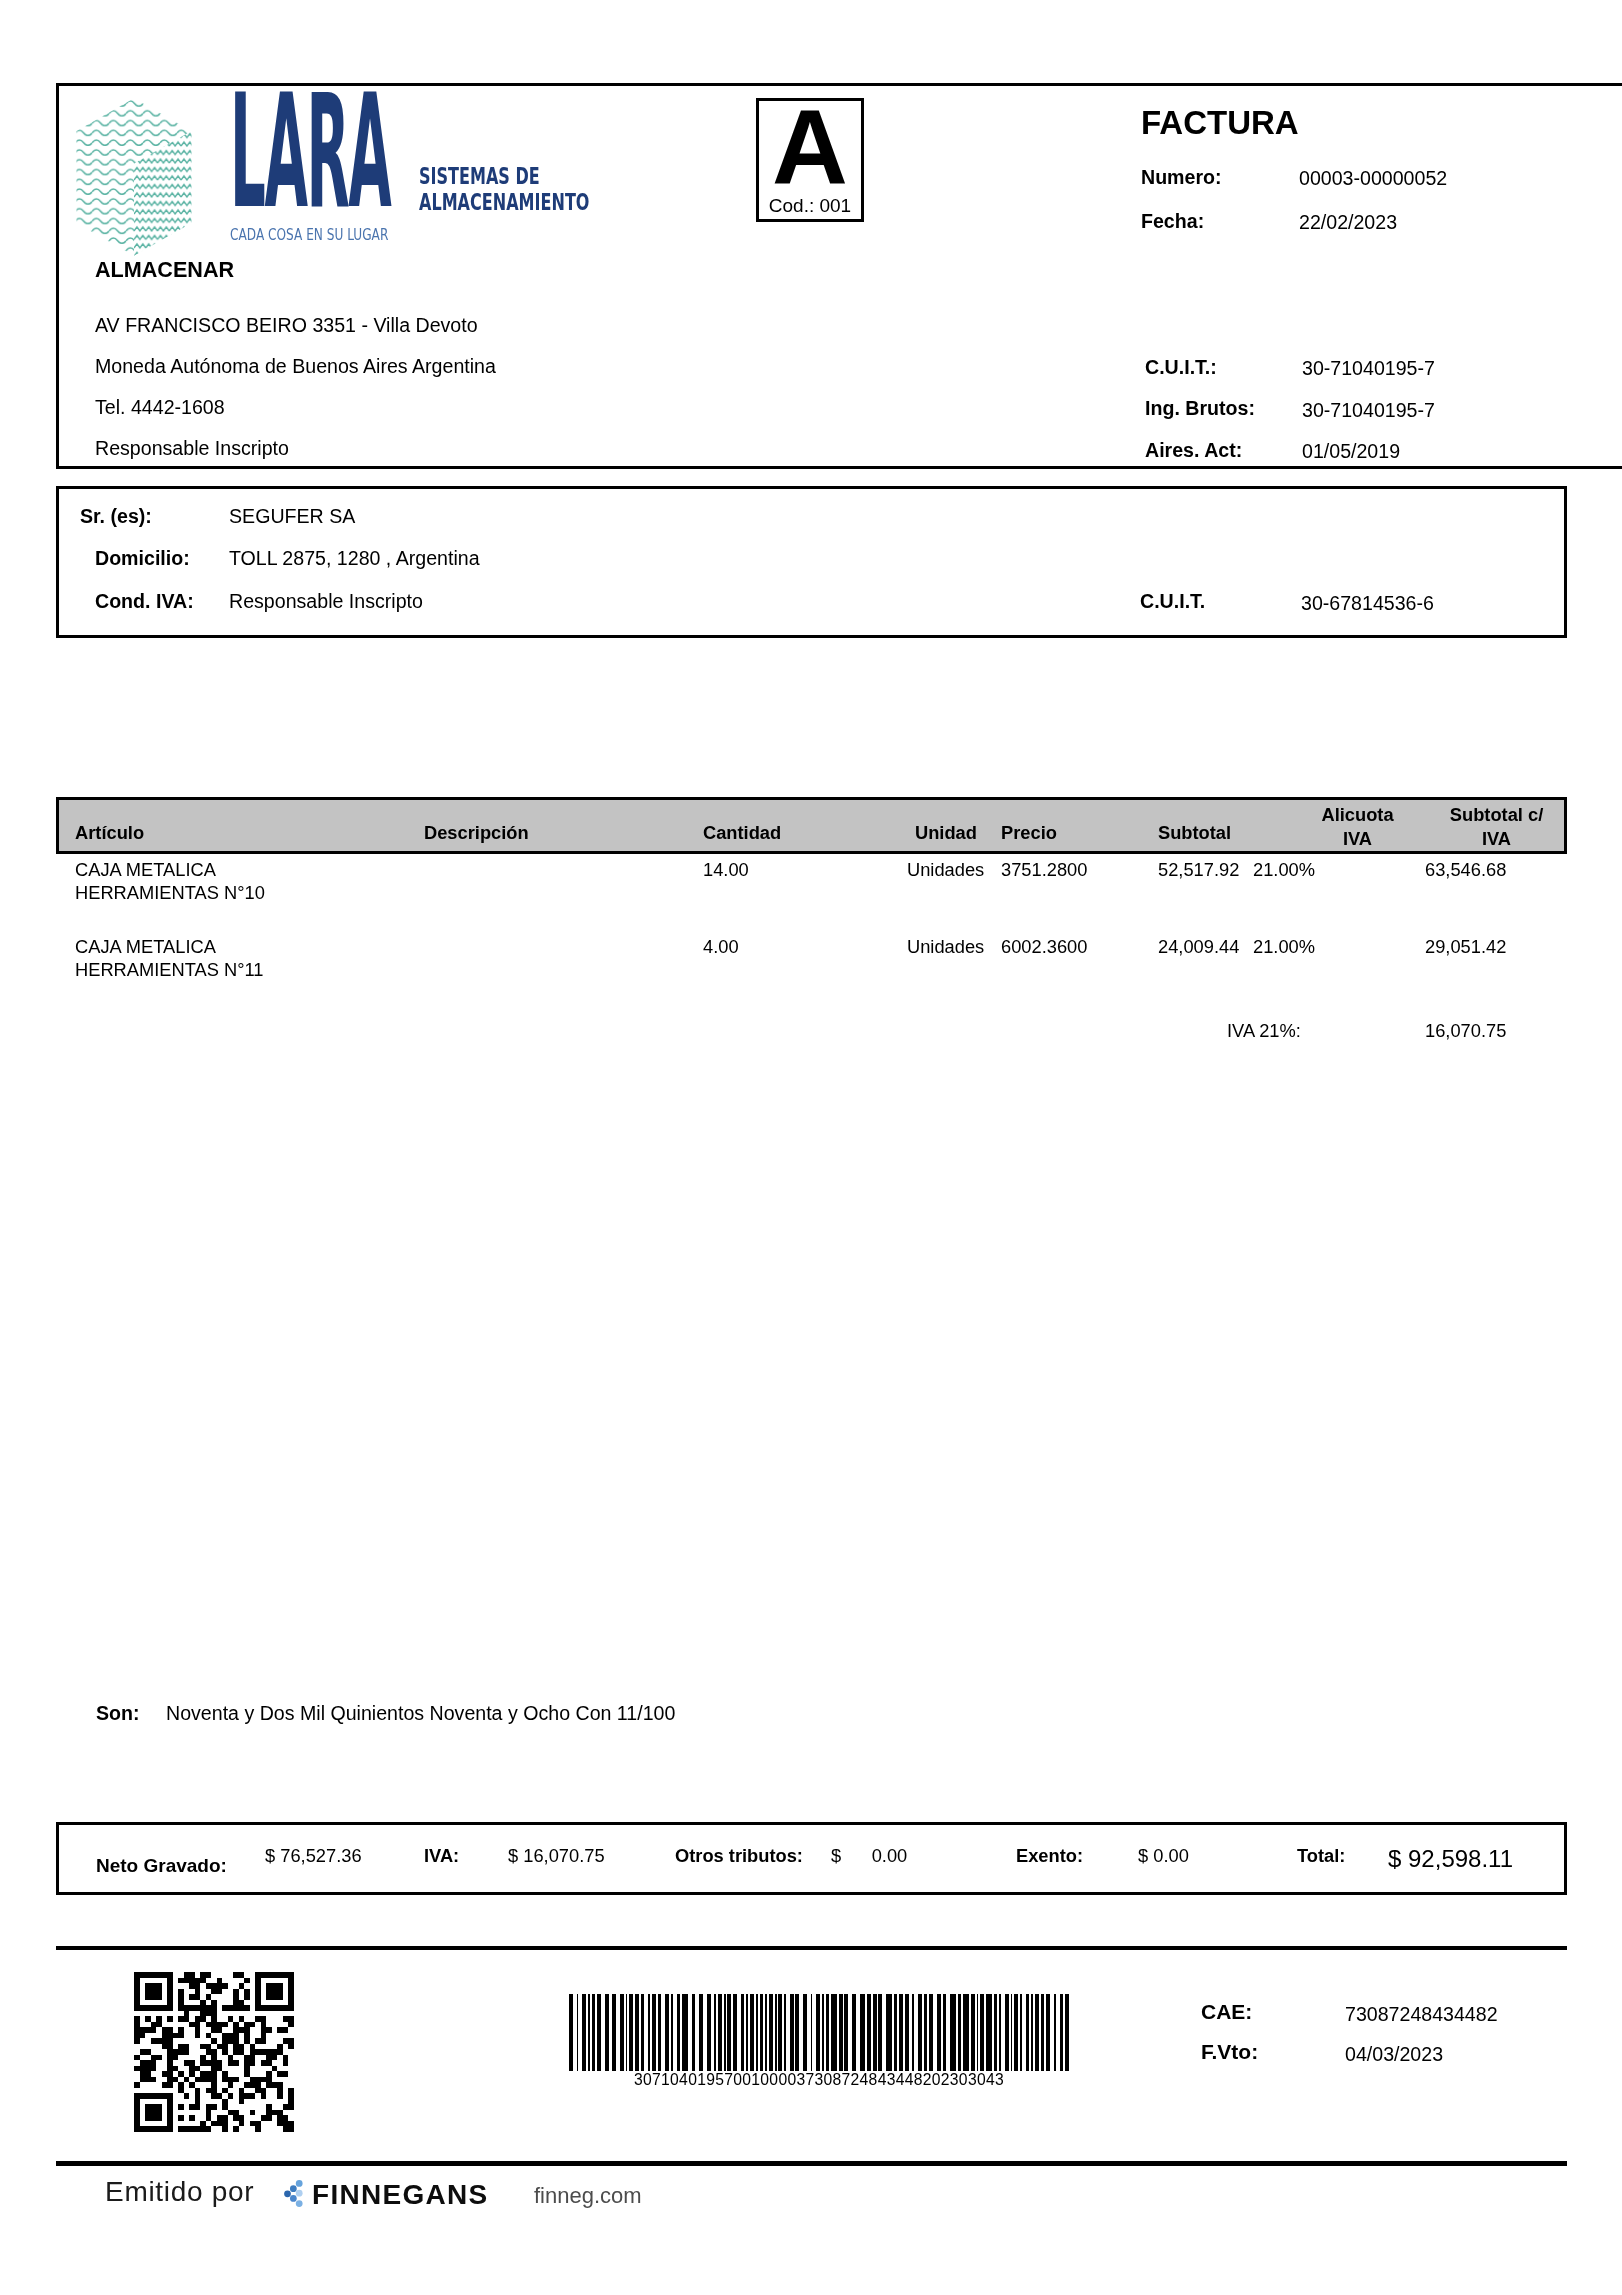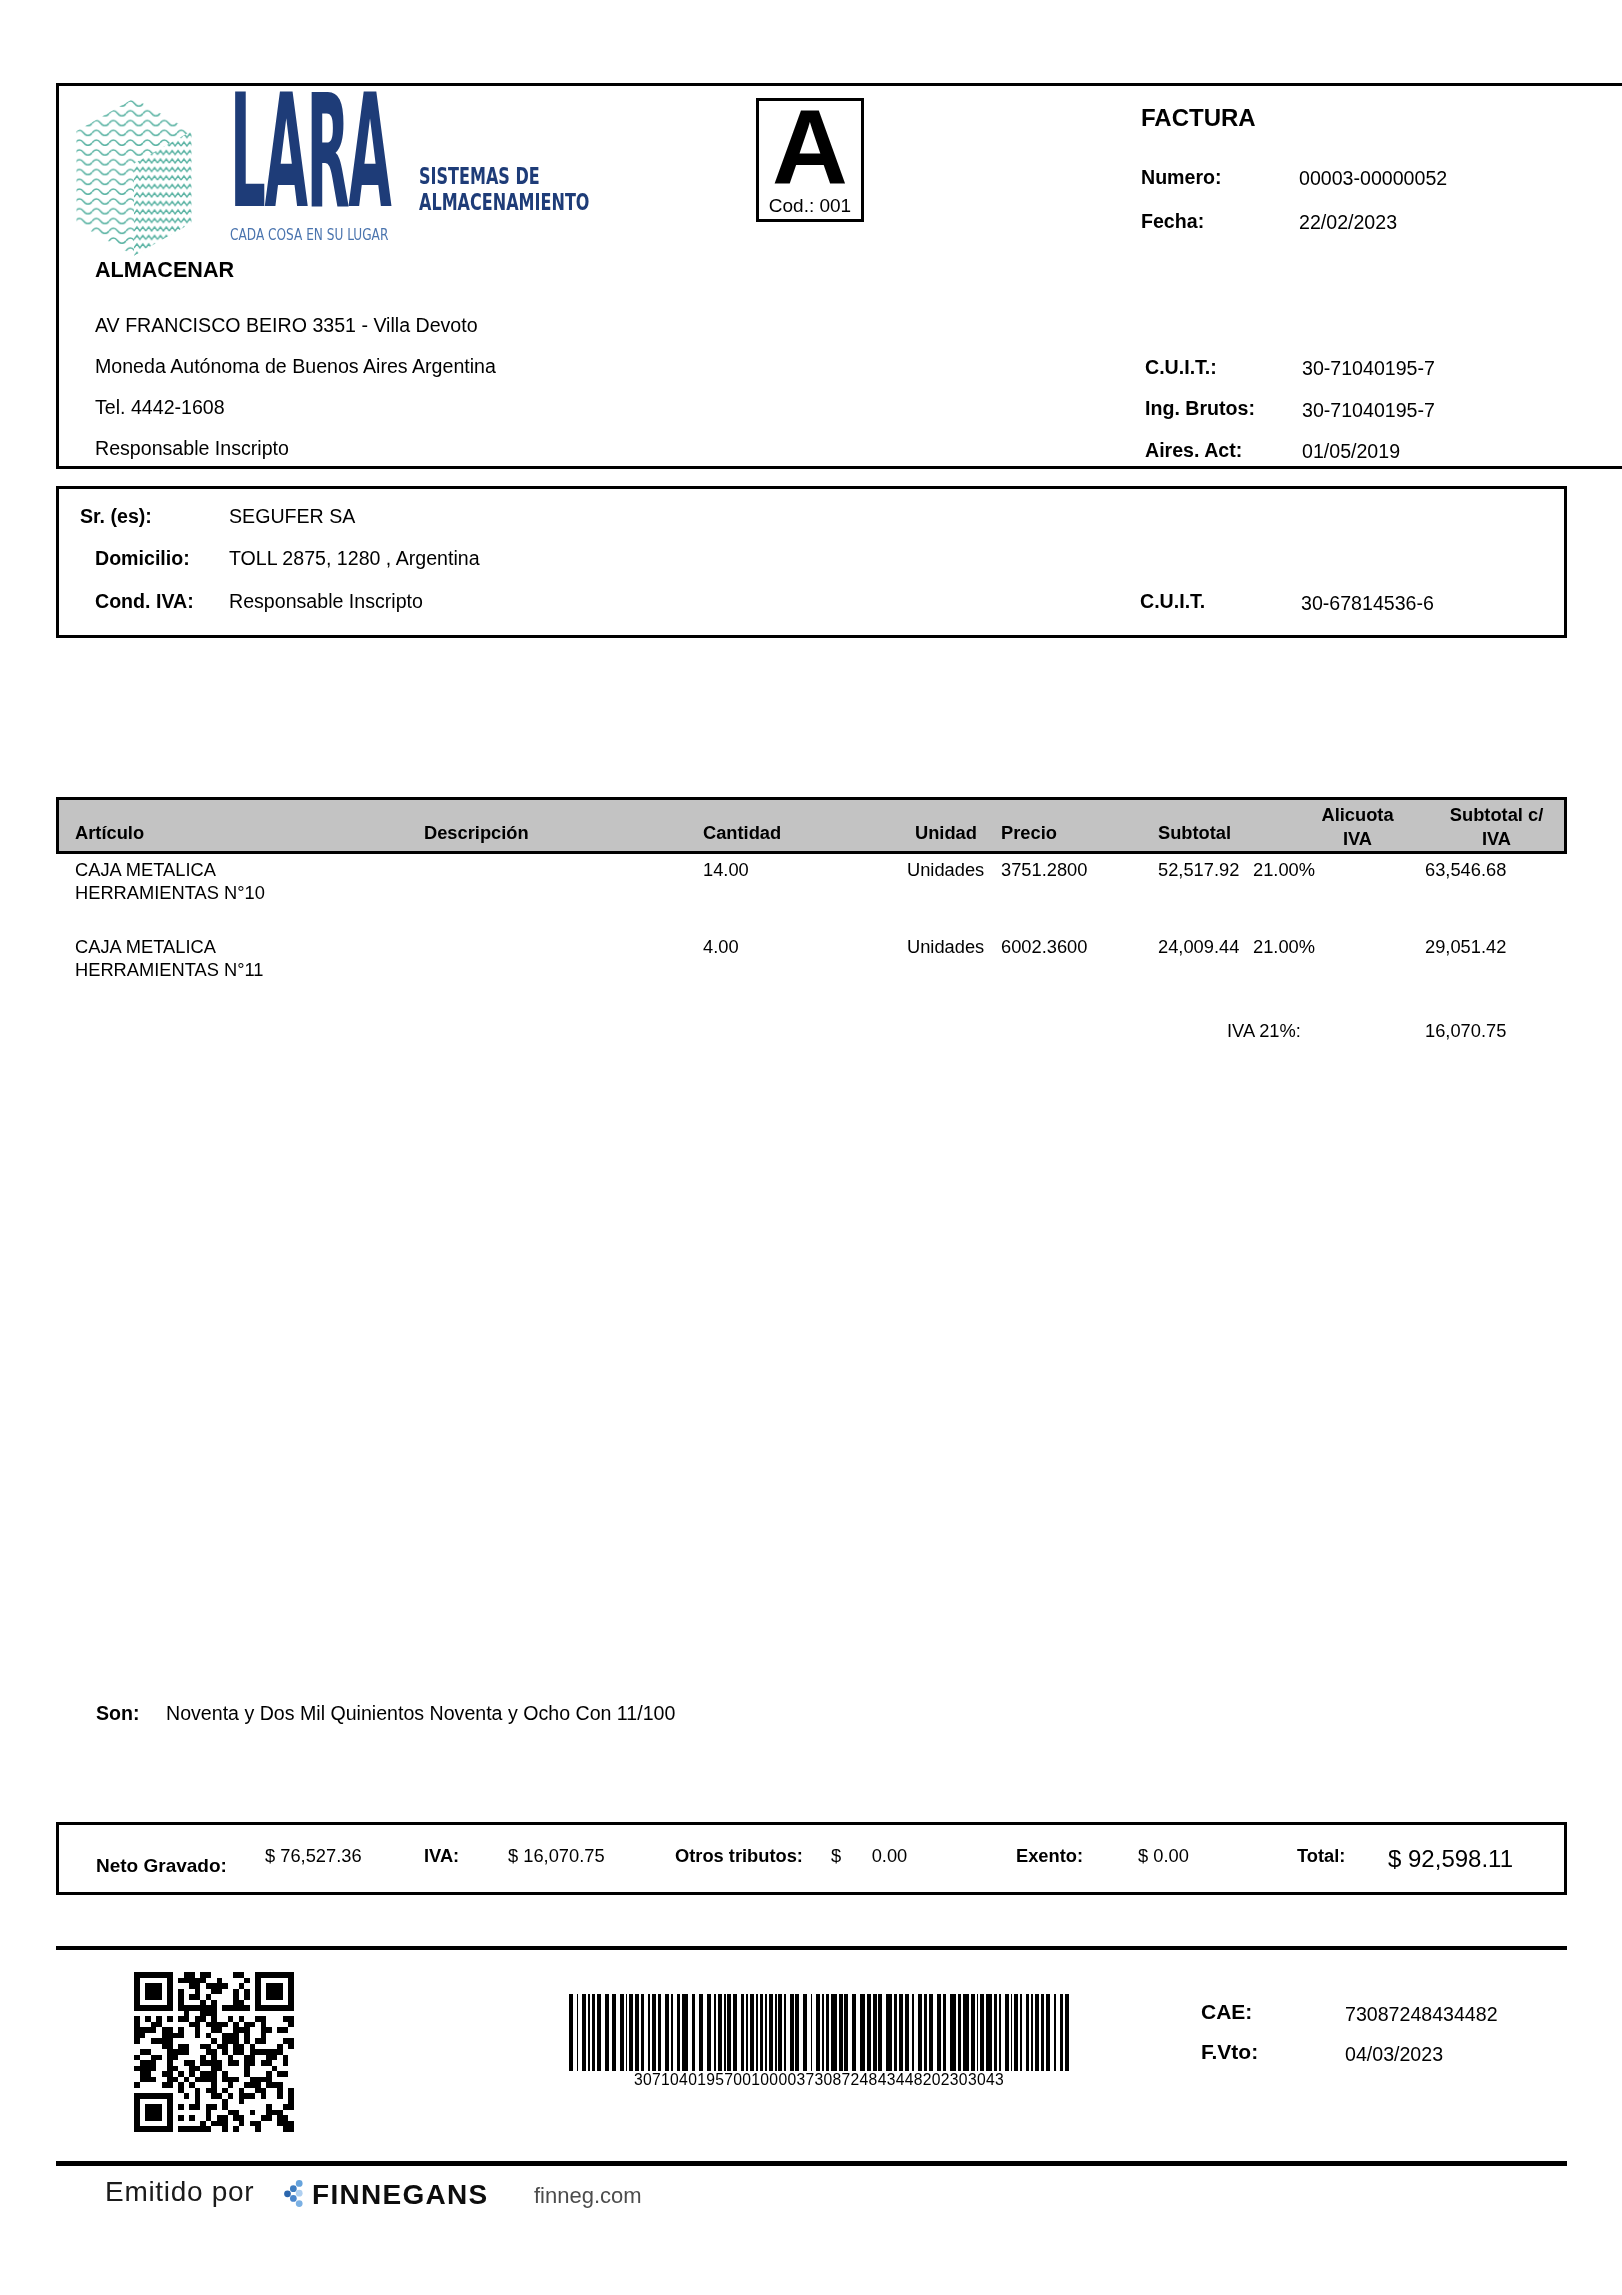--- a/index.html
+++ b/index.html
@@ -62,21 +62,21 @@
     <div class="a" style="left:36px;top:228px">AV FRANCISCO BEIRO  3351  - Villa Devoto</div>
     <div class="a" style="left:36px;top:269px">Moneda Autónoma de Buenos Aires Argentina</div>
     <div class="a" style="left:36px;top:310px">Tel. 4442-1608</div>
     <div class="a" style="left:36px;top:351px">Responsable Inscripto</div>
 
     <div class="box abox" style="left:697px;top:11.8px;width:108px;height:124px;border-width:3.3px">
       <div class="bigA">A</div>
       <div class="cod">Cod.: 001</div>
     </div>
 
-    <div class="a b" style="left:1082px;top:18.3px;font-size:24px">FACTURA</div>
+    <div class="a b" style="left:1082px;top:18.3px;font-size:33px">FACTURA</div>
     <div class="a b" style="left:1082px;top:80px">Numero:</div>
     <div class="a" style="left:1240px;top:81px">00003-00000052</div>
     <div class="a b" style="left:1082px;top:124px">Fecha:</div>
     <div class="a" style="left:1240px;top:125px">22/02/2023</div>
 
     <div class="a b" style="left:1086px;top:270px">C.U.I.T.:</div>
     <div class="a" style="left:1243px;top:271px">30-71040195-7</div>
     <div class="a b" style="left:1086px;top:311px">Ing. Brutos:</div>
     <div class="a" style="left:1243px;top:313px">30-71040195-7</div>
     <div class="a b" style="left:1086px;top:353px">Aires. Act:</div>

